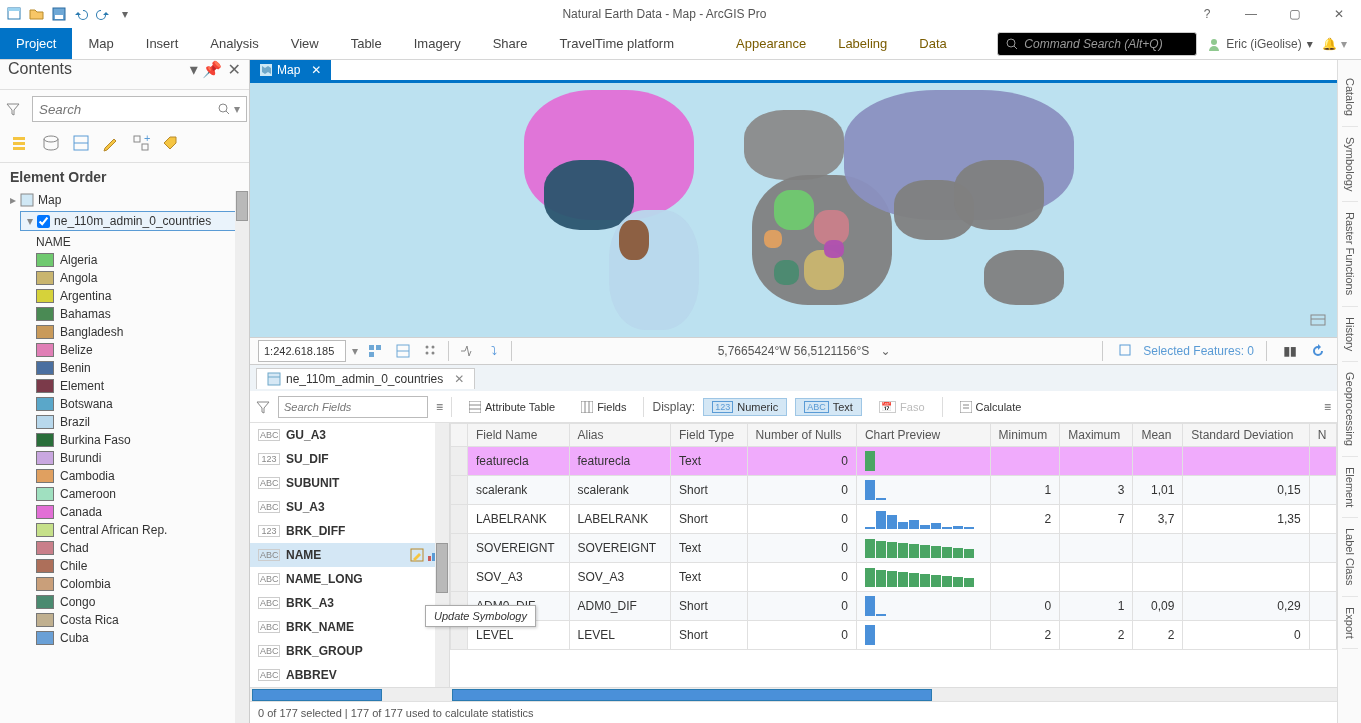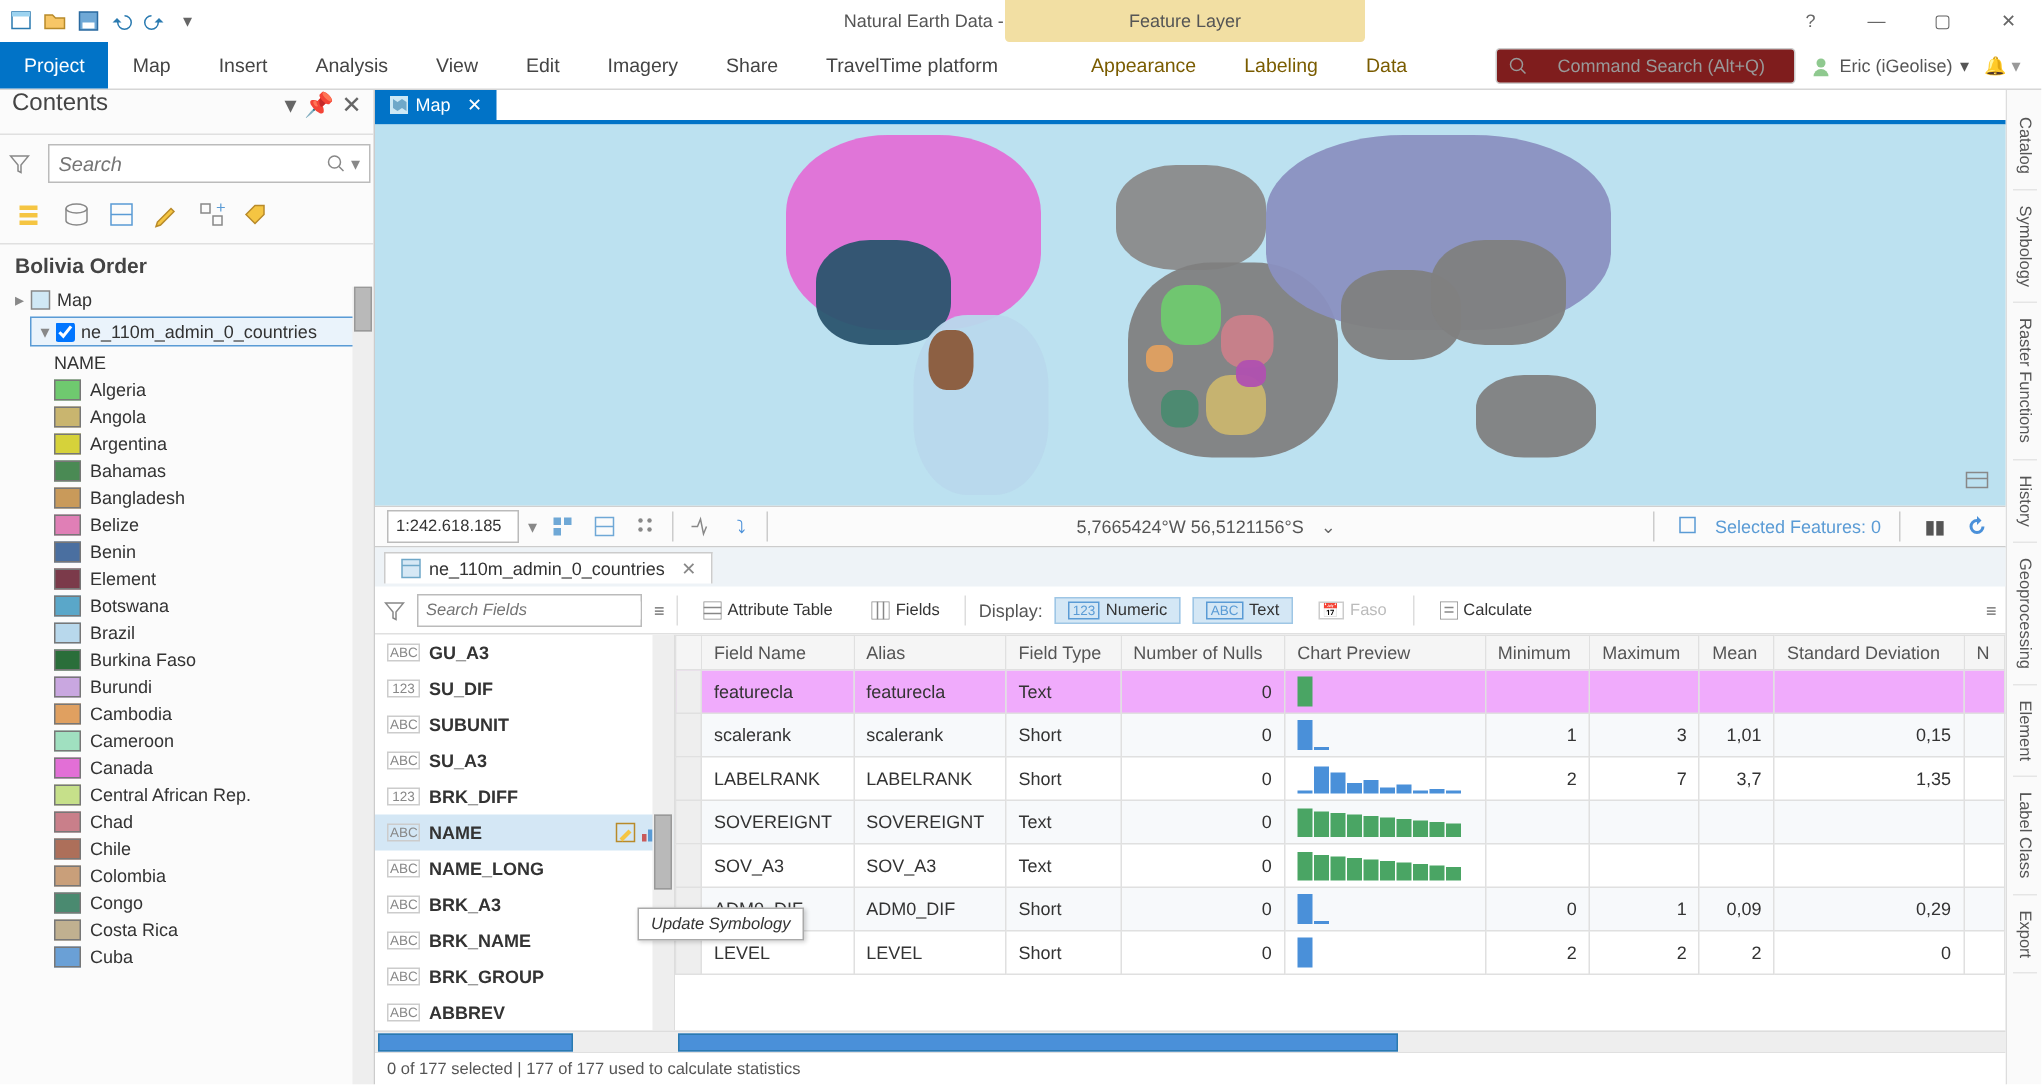--- a/index.html
+++ b/index.html
@@ -13,21 +13,21 @@
 .context-tab-group { position: absolute; left: 670px; top: 0; width: 240px; height: 28px; background: #f2dfa3; display: flex; align-items: center; justify-content: center; color: #555; border-radius: 0 0 3px 3px;}
 .titlebar-right { display: flex; gap: 20px; padding-right: 10px; }
 .win-btn { width: 24px; height: 24px; display: flex; align-items: center; justify-content: center; color: #666; }
 
 
 .ribbon { height: 32px; background: #fff; display: flex; align-items: stretch; border-bottom: 1px solid #d6d6d6; }
 .ribbon-tab { padding: 0 16px; display: flex; align-items: center; font-size: 13px; color: #444; cursor: pointer; }
 .ribbon-tab.active { background: #0173c7; color: #fff; }
 .ribbon-tab.context { color: #7a5c00; }
 .ribbon-right { margin-left: auto; display: flex; align-items: center; gap: 10px; padding-right: 14px; }
-.cmd-search { width: 200px; height: 24px; border: 1px solid #ccc; border-radius: 3px; padding: 0 8px; background: #7f1d1d; display: flex; align-items: center; gap: 20px; color: #999; }
+.cmd-search { width: 200px; height: 24px; border: 1px solid #ccc; border-radius: 3px; padding: 0 8px; background: #000000; display: flex; align-items: center; gap: 6px; color: #999; font-style: italic; }
 .user-chip { display: flex; align-items: center; gap: 5px; color: #555; }
 
 
 .main { display: flex; height: 663px; }
 
 
 .contents-pane { width: 250px; border-right: 1px solid #ccc; display: flex; flex-direction: column; background: #fbfbfb; }
 .pane-header { height: 30px; display: flex; padding: 0 8px; font-size: 16px; color: #444; border-bottom: 1px solid #e0e0e0; }
 .pane-header .spacer { flex: 1; }
 .pane-header-btn { margin-left: 5px; color: #666; }
@@ -146,38 +146,35 @@
         </svg>
       </span>
     <span class="qat-icon">
         <svg width="16" height="16">
           <path d="M6 4a5 5 0 1 0 5 5h3l-3-3-3 3h2a4 4 0 1 1-4-4z" fill="#2a7ab0"></path>
         </svg>
       </span>
     <span class="qat-icon" style="color:#666">▾</span>
   </div>
   <div class="titlebar-center">Natural Earth Data - Map - ArcGIS Pro</div>
-  <div class="context-tab-group">
-      <span>Feature Layer</span>
-    </div>
   <div class="titlebar-right">
     <span class="win-btn">?</span>
     <span class="win-btn">—</span>
     <span class="win-btn">▢</span>
     <span class="win-btn">✕</span>
   </div>
 </div>
 
 <div class="ribbon">
   <div class="ribbon-tab active">Project</div>
   <div class="ribbon-tab">Map</div>
   <div class="ribbon-tab">Insert</div>
   <div class="ribbon-tab">Analysis</div>
   <div class="ribbon-tab">View</div>
-  <div class="ribbon-tab">Edit</div>
+  <div class="ribbon-tab">Table</div>
   <div class="ribbon-tab">Imagery</div>
   <div class="ribbon-tab">Share</div>
   <div class="ribbon-tab">TravelTime platform</div>
   <div style="width:30px"></div>
   <div class="ribbon-tab context">Appearance</div>
   <div class="ribbon-tab context">Labeling</div>
   <div class="ribbon-tab context">Data</div>
   <div class="ribbon-right">
     <div class="cmd-search">
       <svg width="12" height="12">
@@ -254,21 +251,21 @@
             <rect x="11" y="11" width="6" height="6" fill="none" stroke="#888"></rect>
             <text x="13" y="9" font-size="11" fill="#5a9bd5">+</text>
           </svg>
         </span>
       <span class="tb-icon">
           <svg width="20" height="20">
             <path d="M3 10l6-6h6v6l-6 6z" fill="#f5c542" stroke="#b88a2a"></path>
           </svg>
         </span>
     </div>
-    <div class="drawing-order">Bolivia Order</div>
+    <div class="drawing-order">Element Order</div>
     <div class="contents-wrap">
     <div class="toc">
       <div class="map-node">
         <span style="color:#888">▸</span>
         <svg width="14" height="14">
               <rect x="1" y="1" width="12" height="12" fill="#d0e8f5" stroke="#888"></rect>
             </svg>
         <span>Map</span>
       </div>
       <div class="layer-node">

